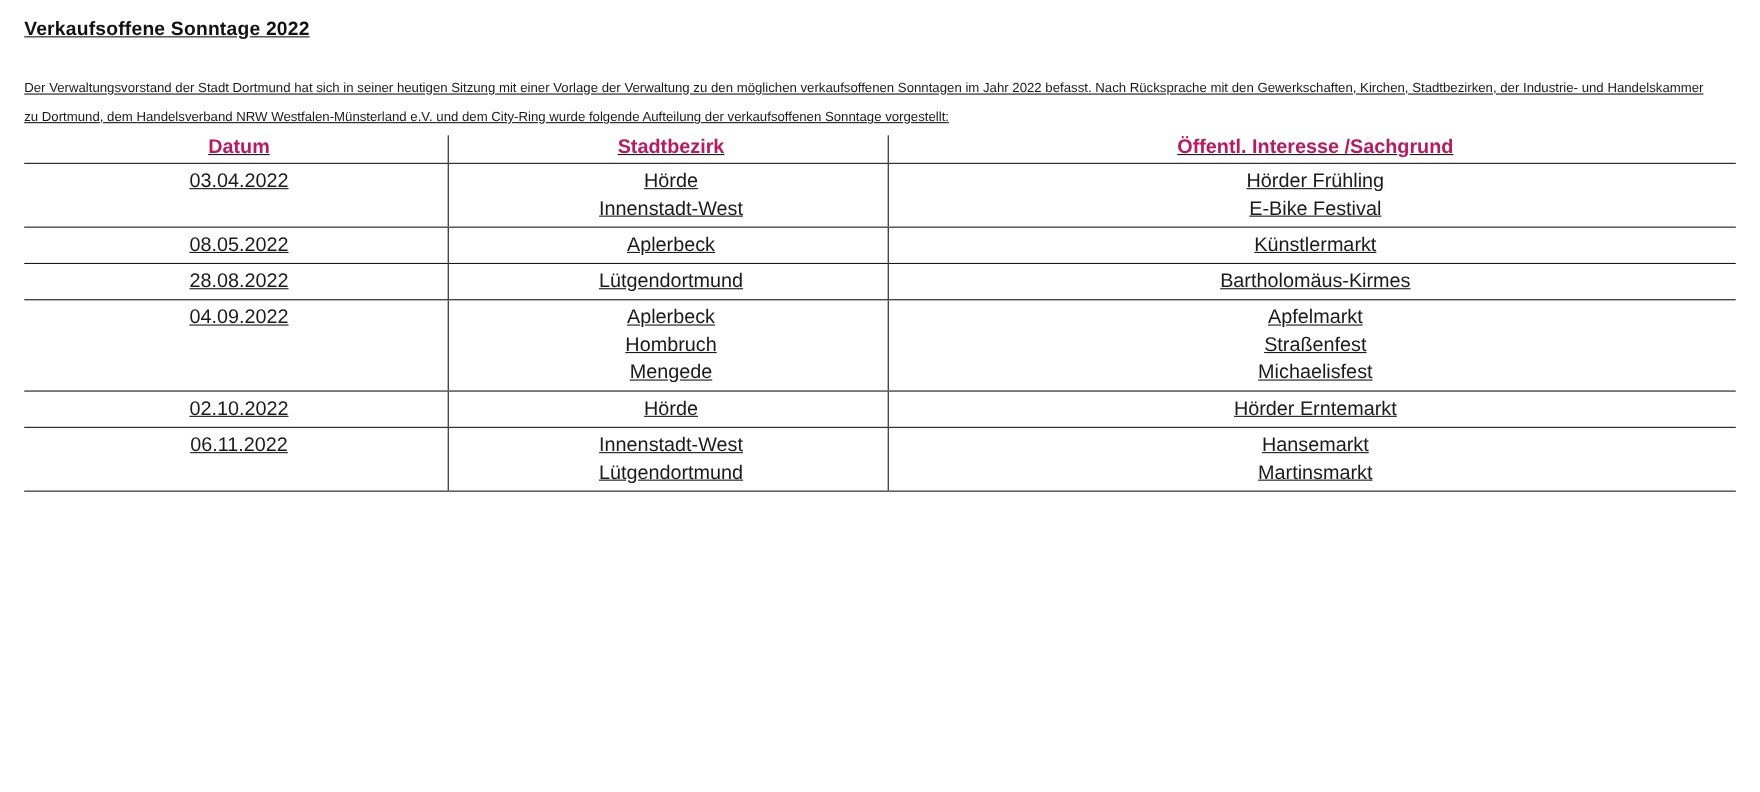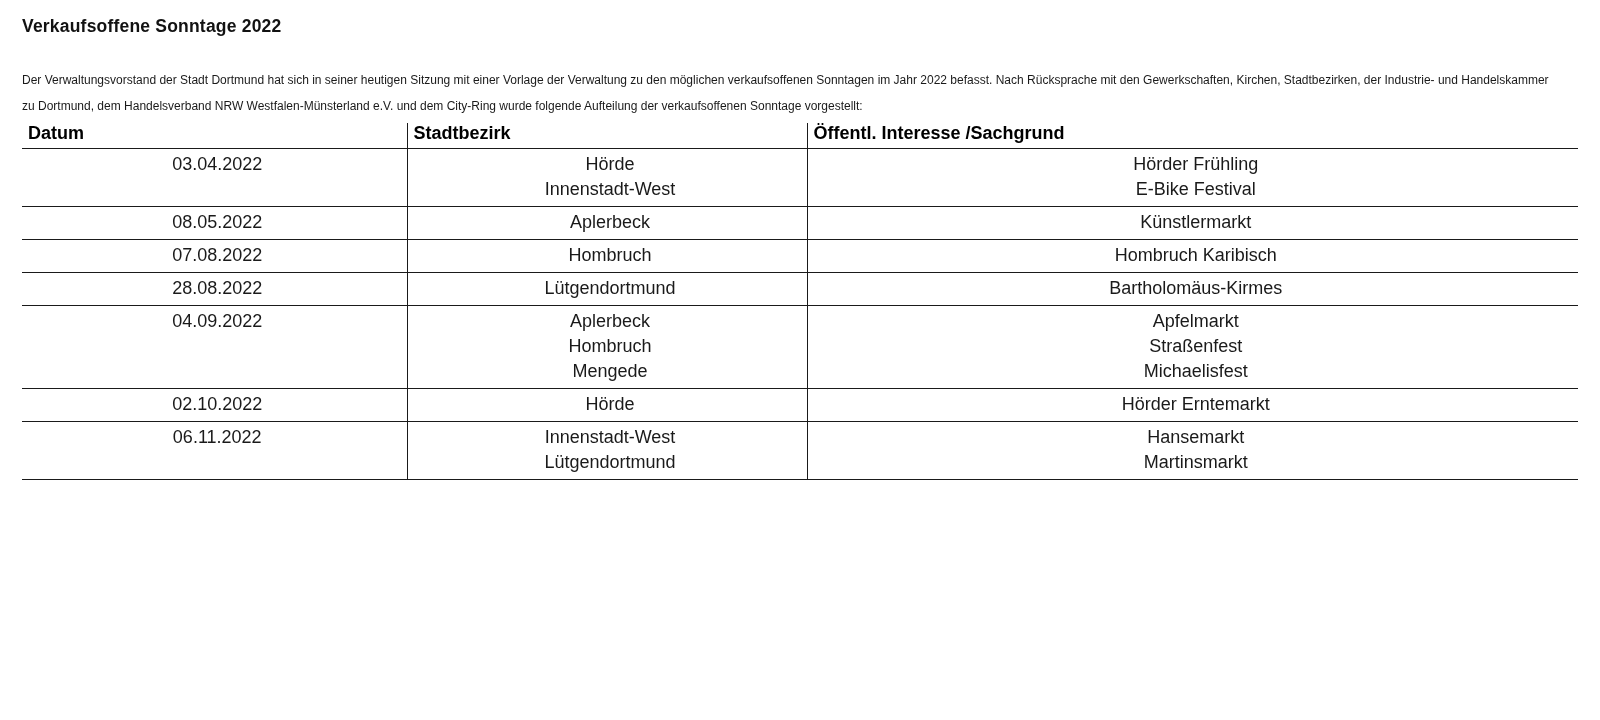--- a/index.html
+++ b/index.html
@@ -11,20 +11,21 @@
     width: 1600px;
     height: 720px;
     font-family: "Liberation Sans", sans-serif;
     color: #1a1a1a;
     overflow: hidden;
   }
   .page {
     padding: 10px 22px 0 22px;
     box-sizing: border-box;
     width: 1600px;
+    text-decoration: underline;
   }
   .doc-title {
     font-size: 17.5px;
     font-weight: bold;
     letter-spacing: 0.2px;
     margin: 6px 0 0 0;
     color: #121212;
   }
   .intro {
     font-size: 12px;
@@ -39,24 +40,24 @@
     table-layout: fixed;
     margin-top: 2px;
   }
   table.schedule col.c1 { width: 385px; }
   table.schedule col.c2 { width: 400px; }
   table.schedule col.c3 { width: 771px; }
 
   table.schedule th {
     font-size: 18px;
     font-weight: bold;
-    text-align: left;
+    text-align: center;
     padding: 0 0 4px 6px;
     vertical-align: top;
-    color: #000000;
+    color: #be185d;
     border-bottom: 1.6px solid #1a1a1a;
   }
   table.schedule th.c2cell,
   table.schedule td.c2cell {
     border-left: 1.6px solid #1a1a1a;
   }
   table.schedule th.c3cell,
   table.schedule td.c3cell {
     border-left: 1.6px solid #1a1a1a;
   }
@@ -115,29 +116,20 @@
         <tr>
           <td class="c1cell date-cell">08.05.2022</td>
           <td class="c2cell">
             <span class="cellline">Aplerbeck</span>
           </td>
           <td class="c3cell">
             <span class="cellline">Künstlermarkt</span>
           </td>
         </tr>
         <tr>
-          <td class="c1cell date-cell">07.08.2022</td>
-          <td class="c2cell">
-            <span class="cellline">Hombruch</span>
-          </td>
-          <td class="c3cell">
-            <span class="cellline">Hombruch Karibisch</span>
-          </td>
-        </tr>
-        <tr>
           <td class="c1cell date-cell">28.08.2022</td>
           <td class="c2cell">
             <span class="cellline">Lütgendortmund</span>
           </td>
           <td class="c3cell">
             <span class="cellline">Bartholomäus-Kirmes</span>
           </td>
         </tr>
         <tr>
           <td class="c1cell date-cell">04.09.2022</td>

